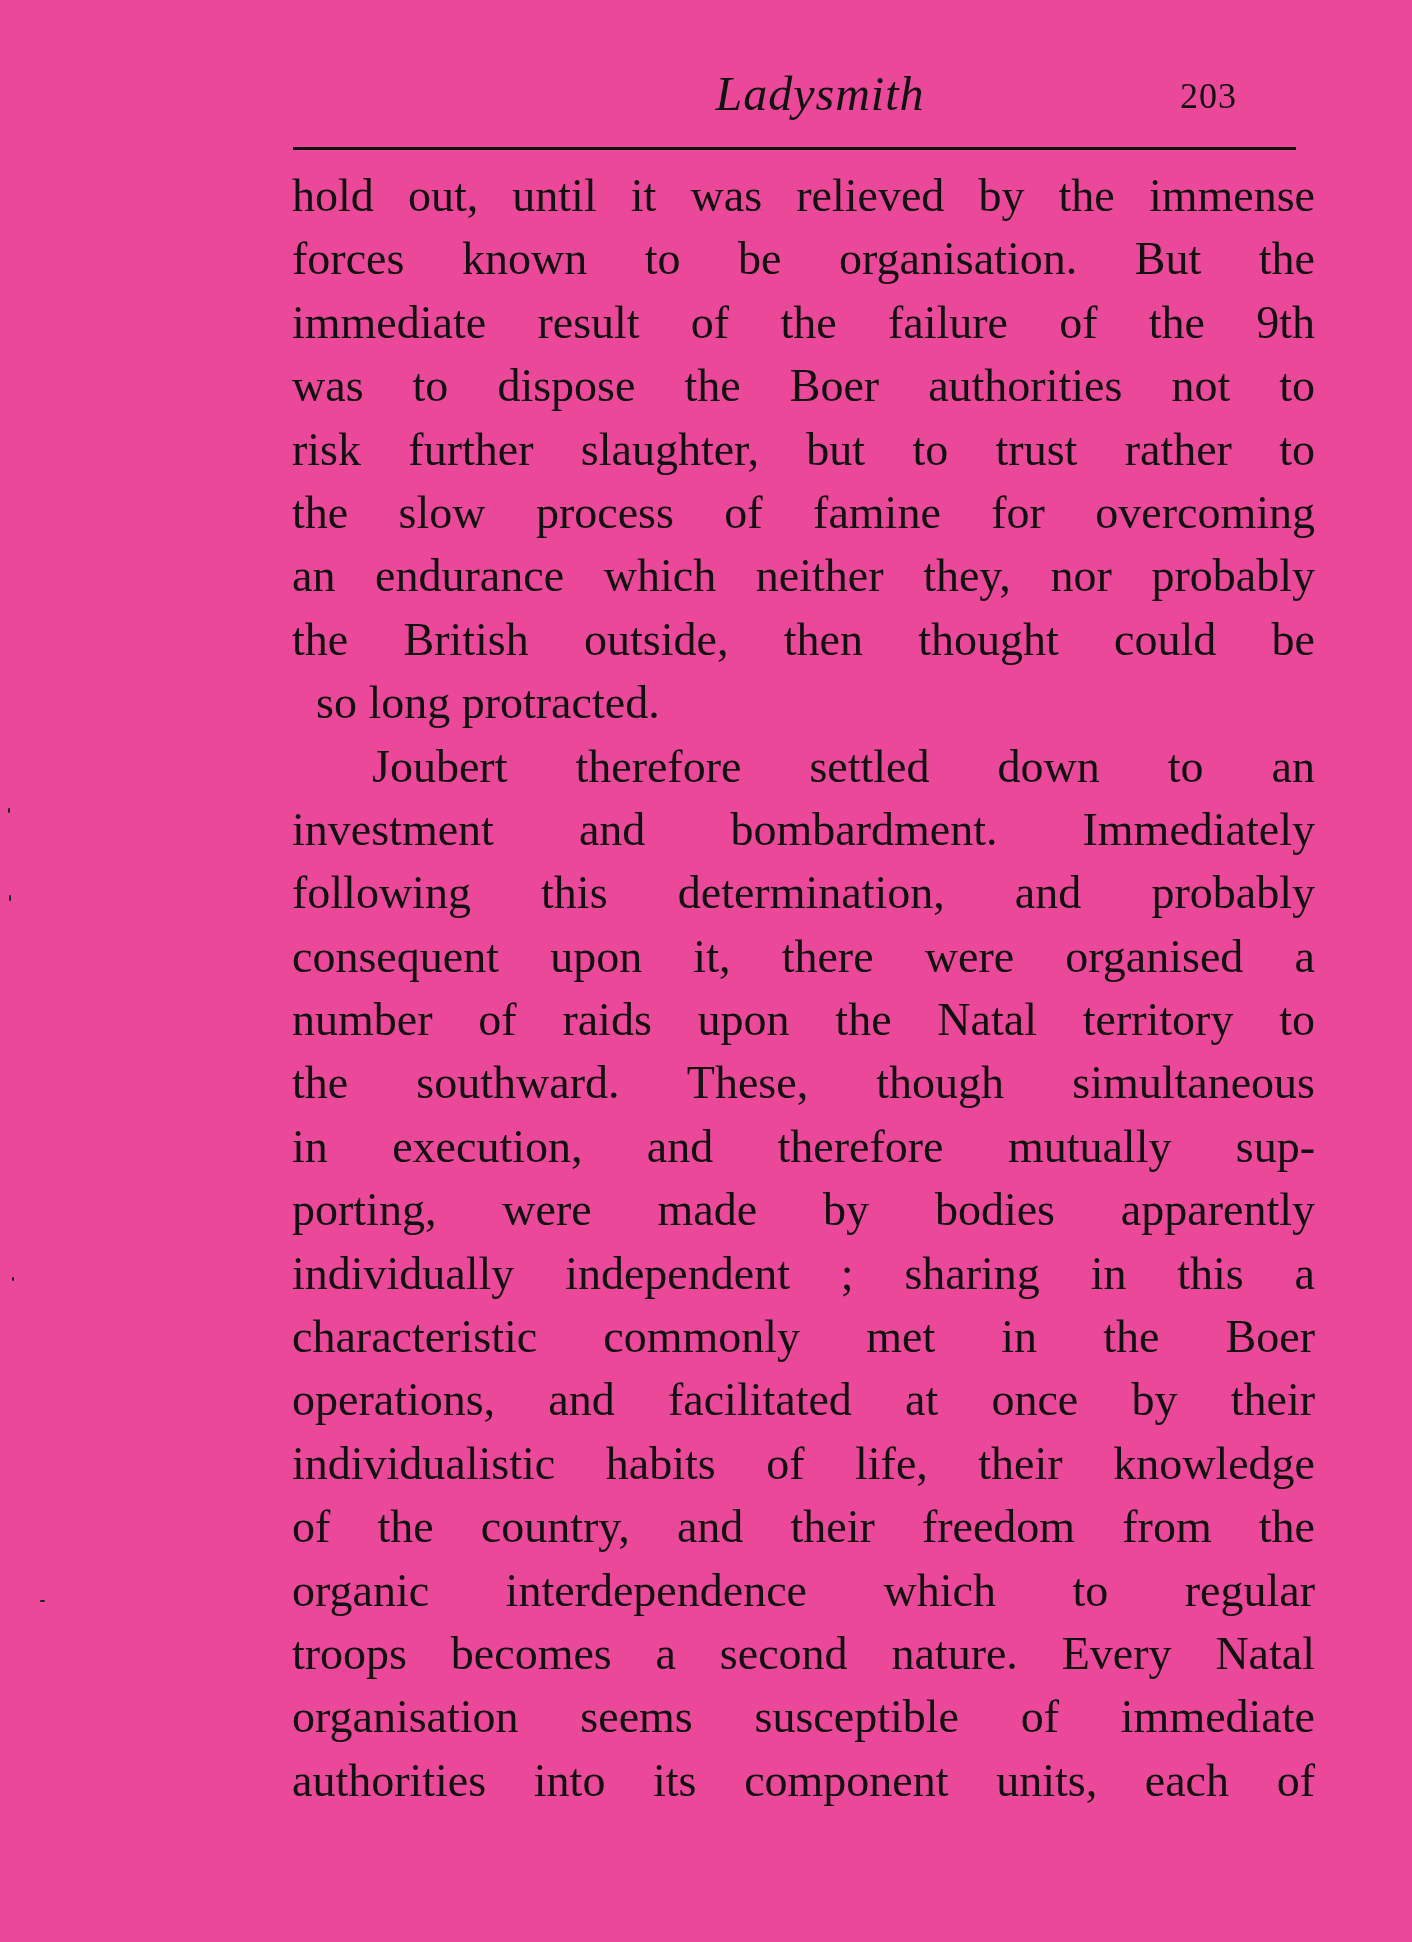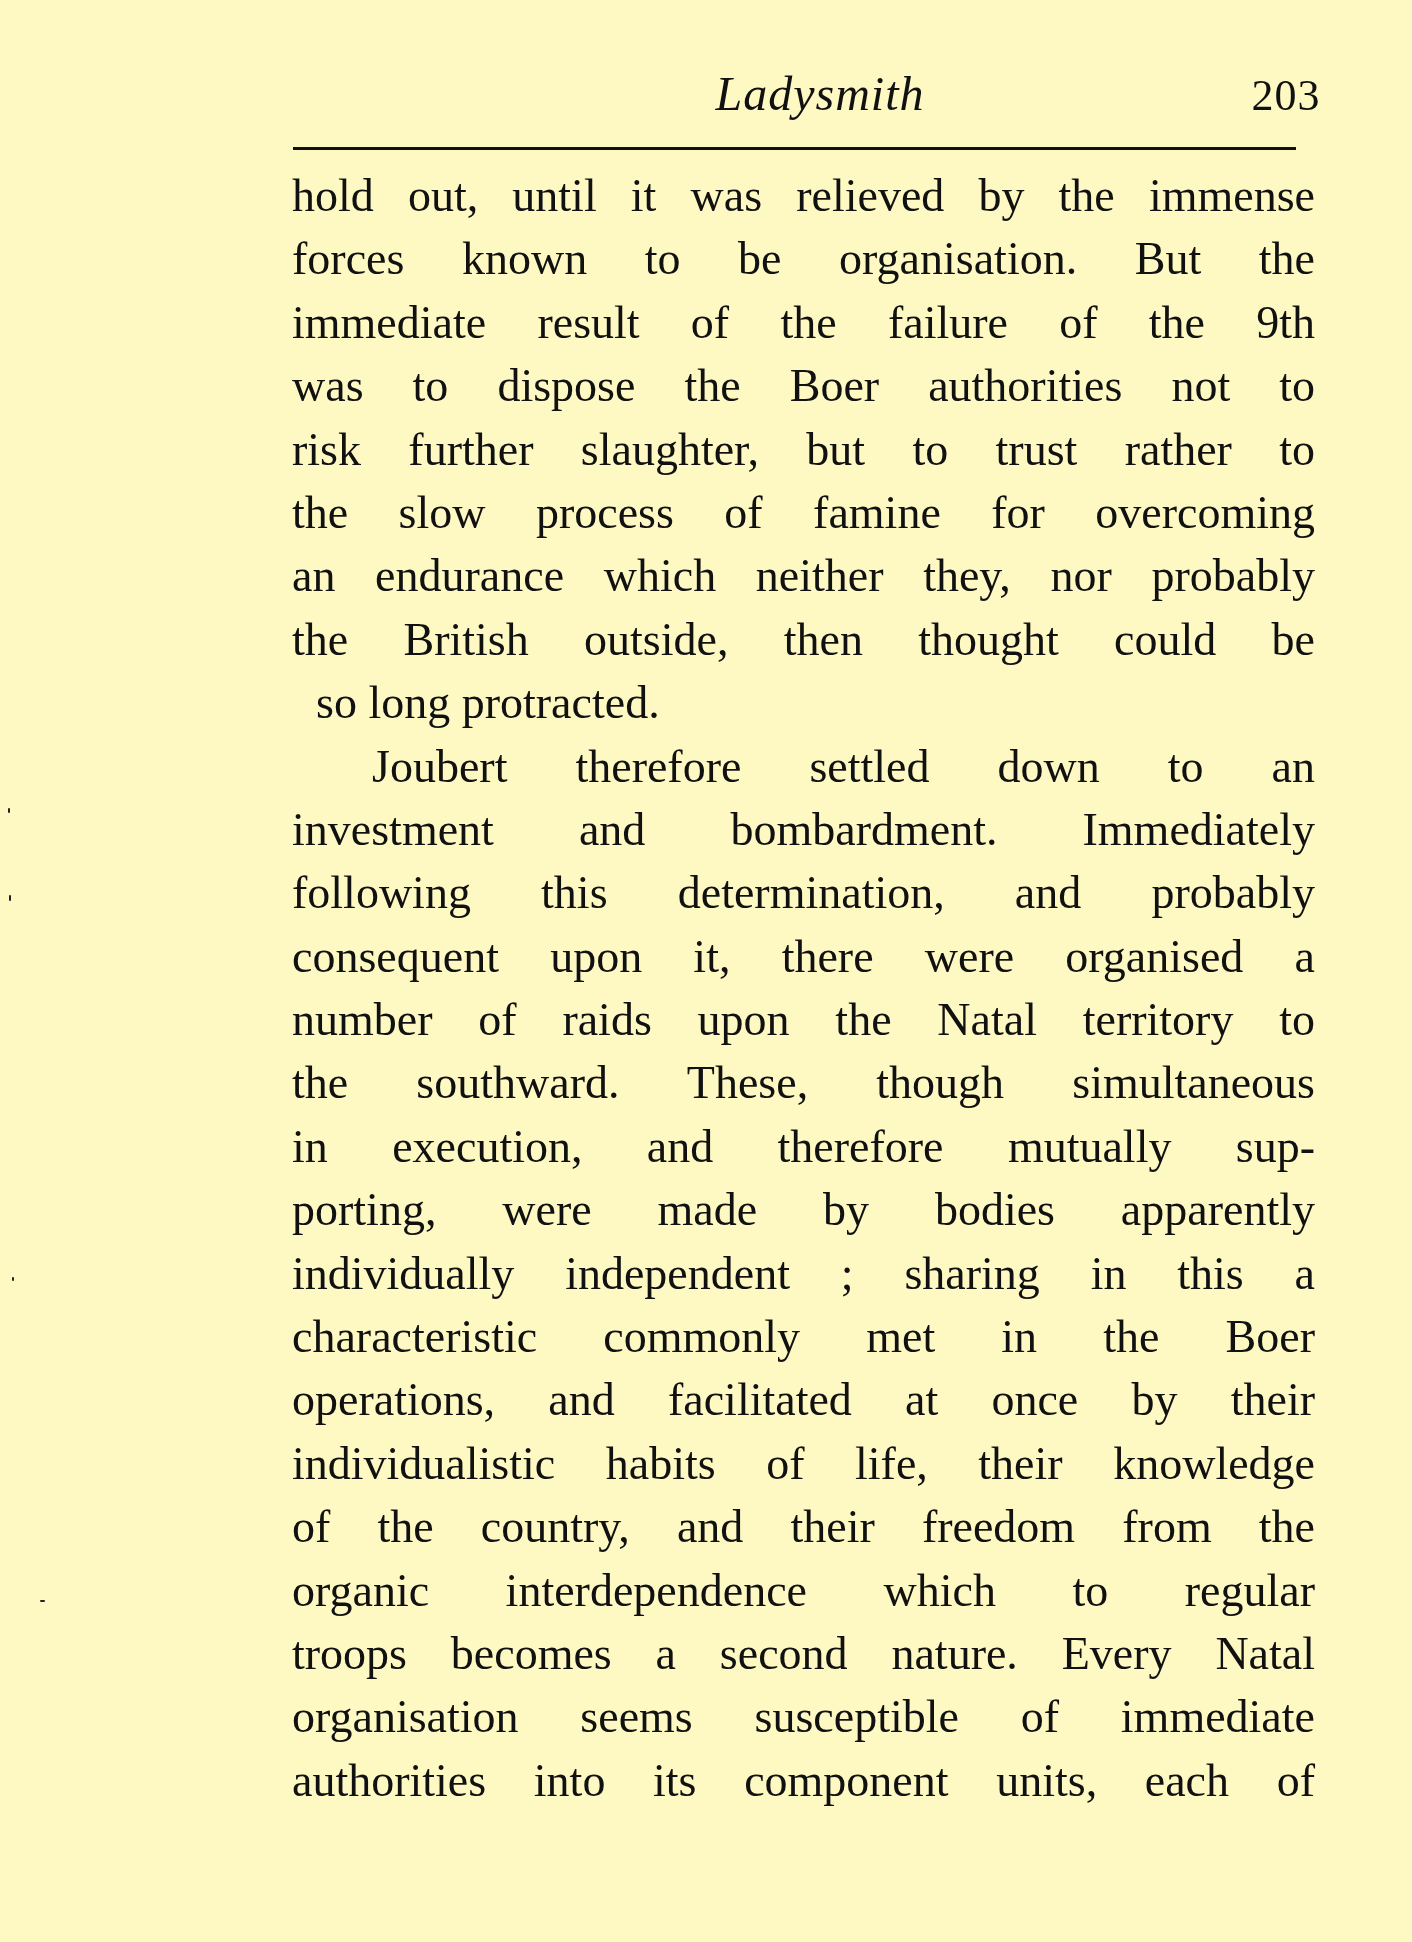--- a/index.html
+++ b/index.html
@@ -13,40 +13,40 @@
     position: relative;
     overflow: hidden;
     font-family: "Liberation Serif", "DejaVu Serif", serif;
     color: #111111;
   }
   .page {
     position: absolute;
     left: 0; top: 0;
     width: 1412px;
     height: 1942px;
-    background: #fef9c3;
+    background: #ec4899;
   }
   .running-title {
     position: absolute;
     left: 600px;
     width: 440px;
     top: 62px;
     text-align: center;
     font-style: italic;
     font-size: 48px;
     line-height: 64px;
     letter-spacing: 1px;
   }
   .page-number {
     position: absolute;
-    left: 1226px;
+    left: 1180px;
     width: 120px;
     top: 64px;
-    text-align: center;
-    font-size: 44px;
+    text-align: left;
+    font-size: 36px;
     line-height: 64px;
     letter-spacing: 1px;
   }
   .head-rule {
     position: absolute;
     left: 293px;
     top: 147px;
     width: 1003px;
     height: 3px;
     background: #111111;

